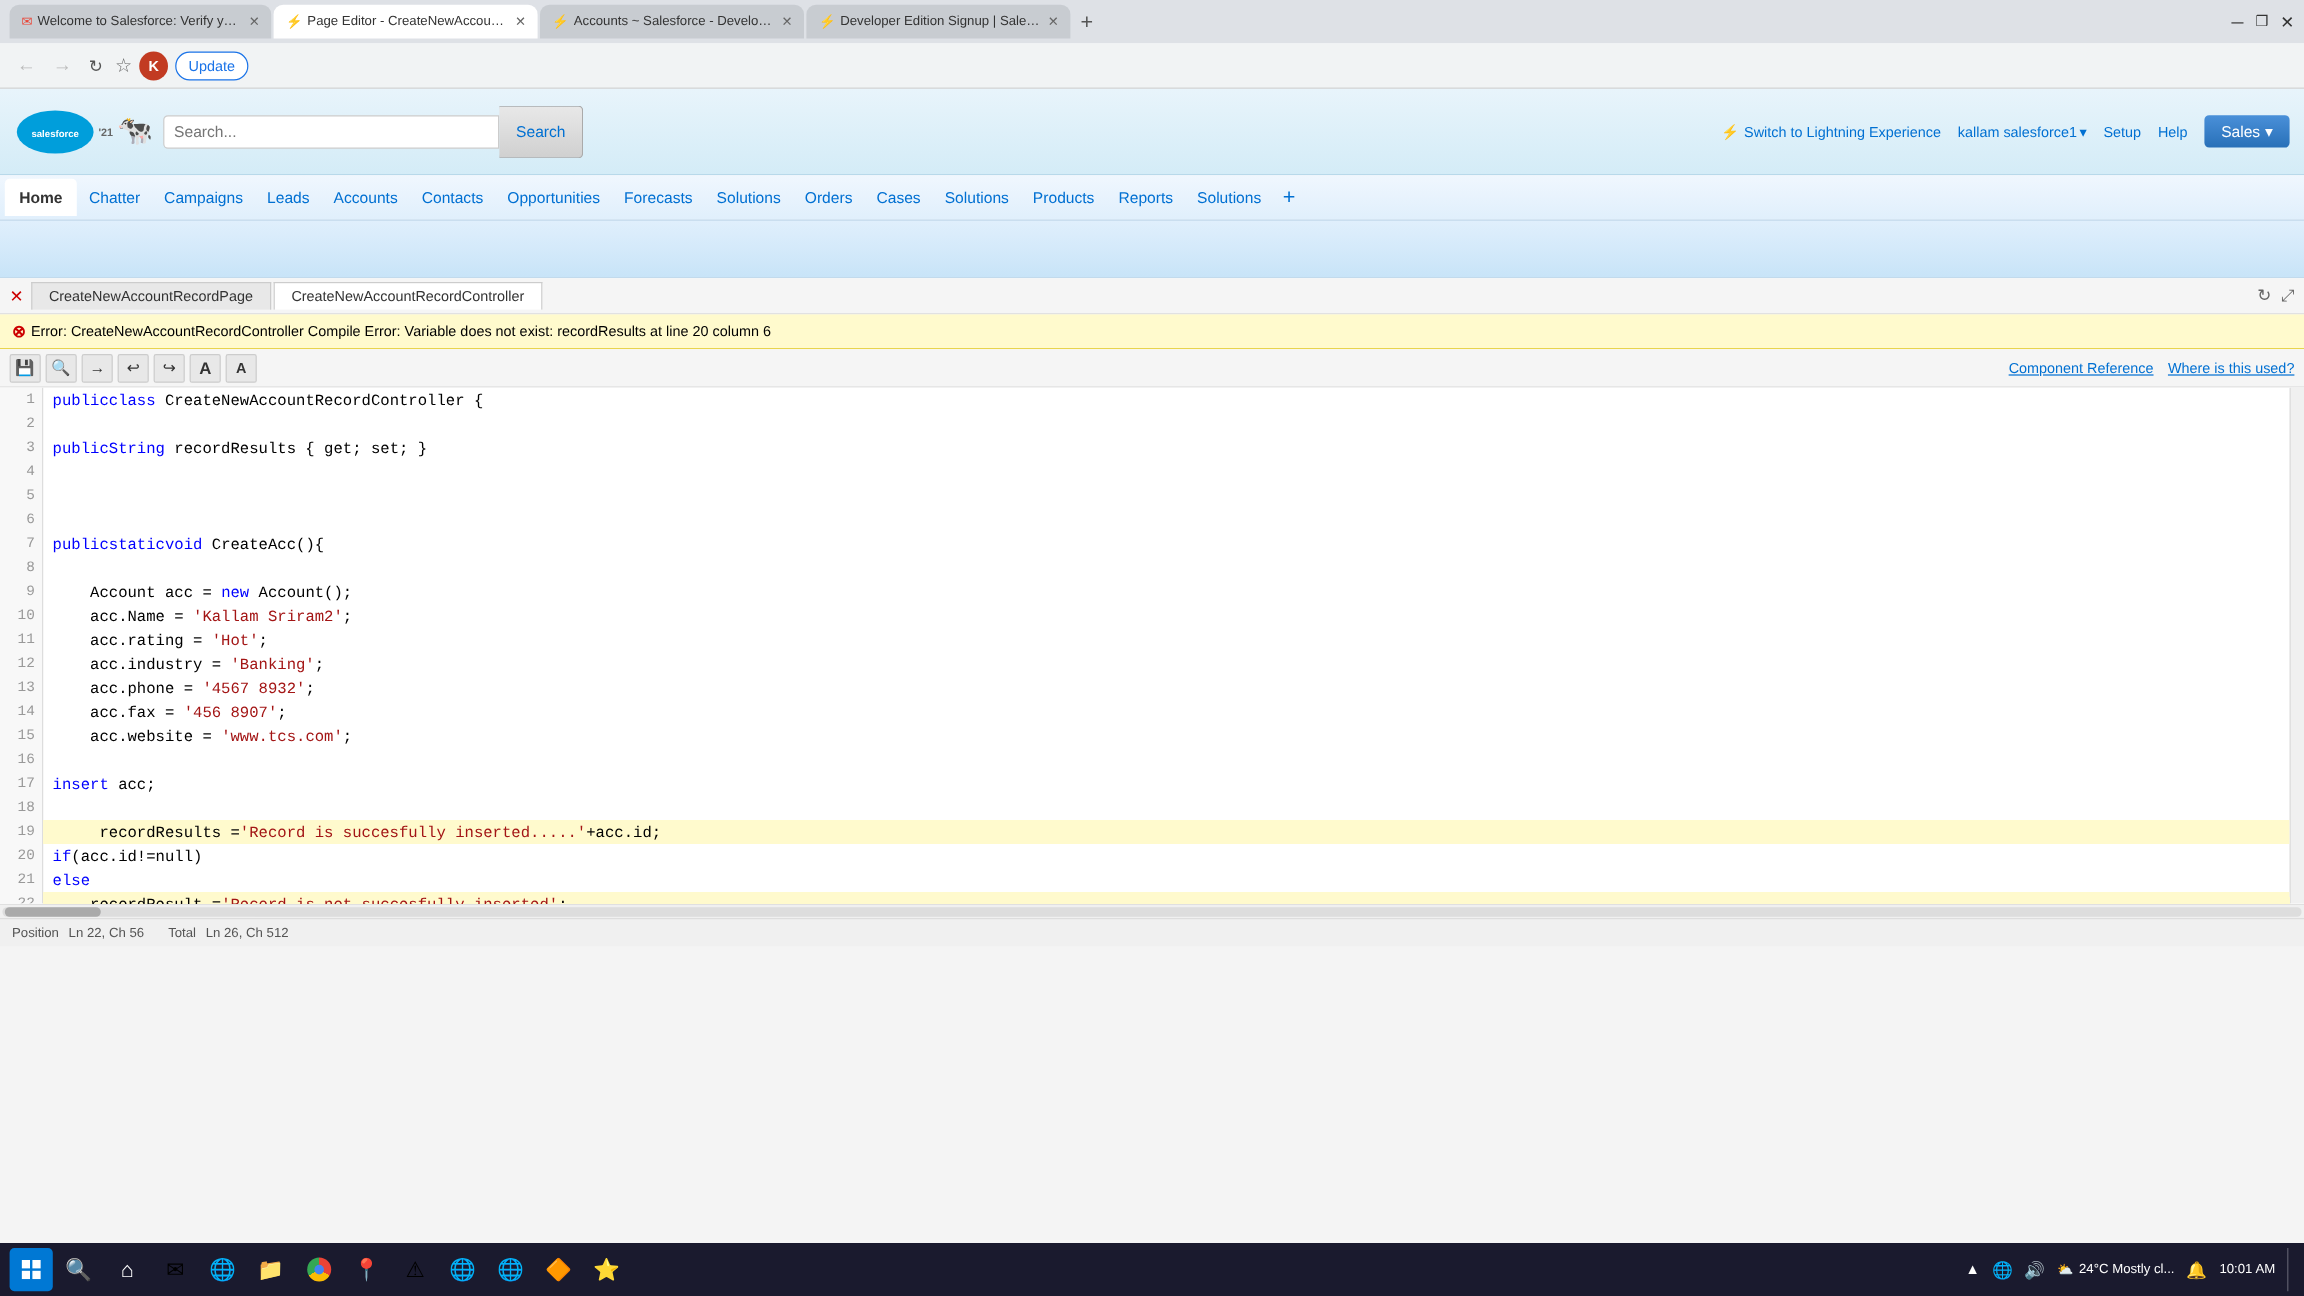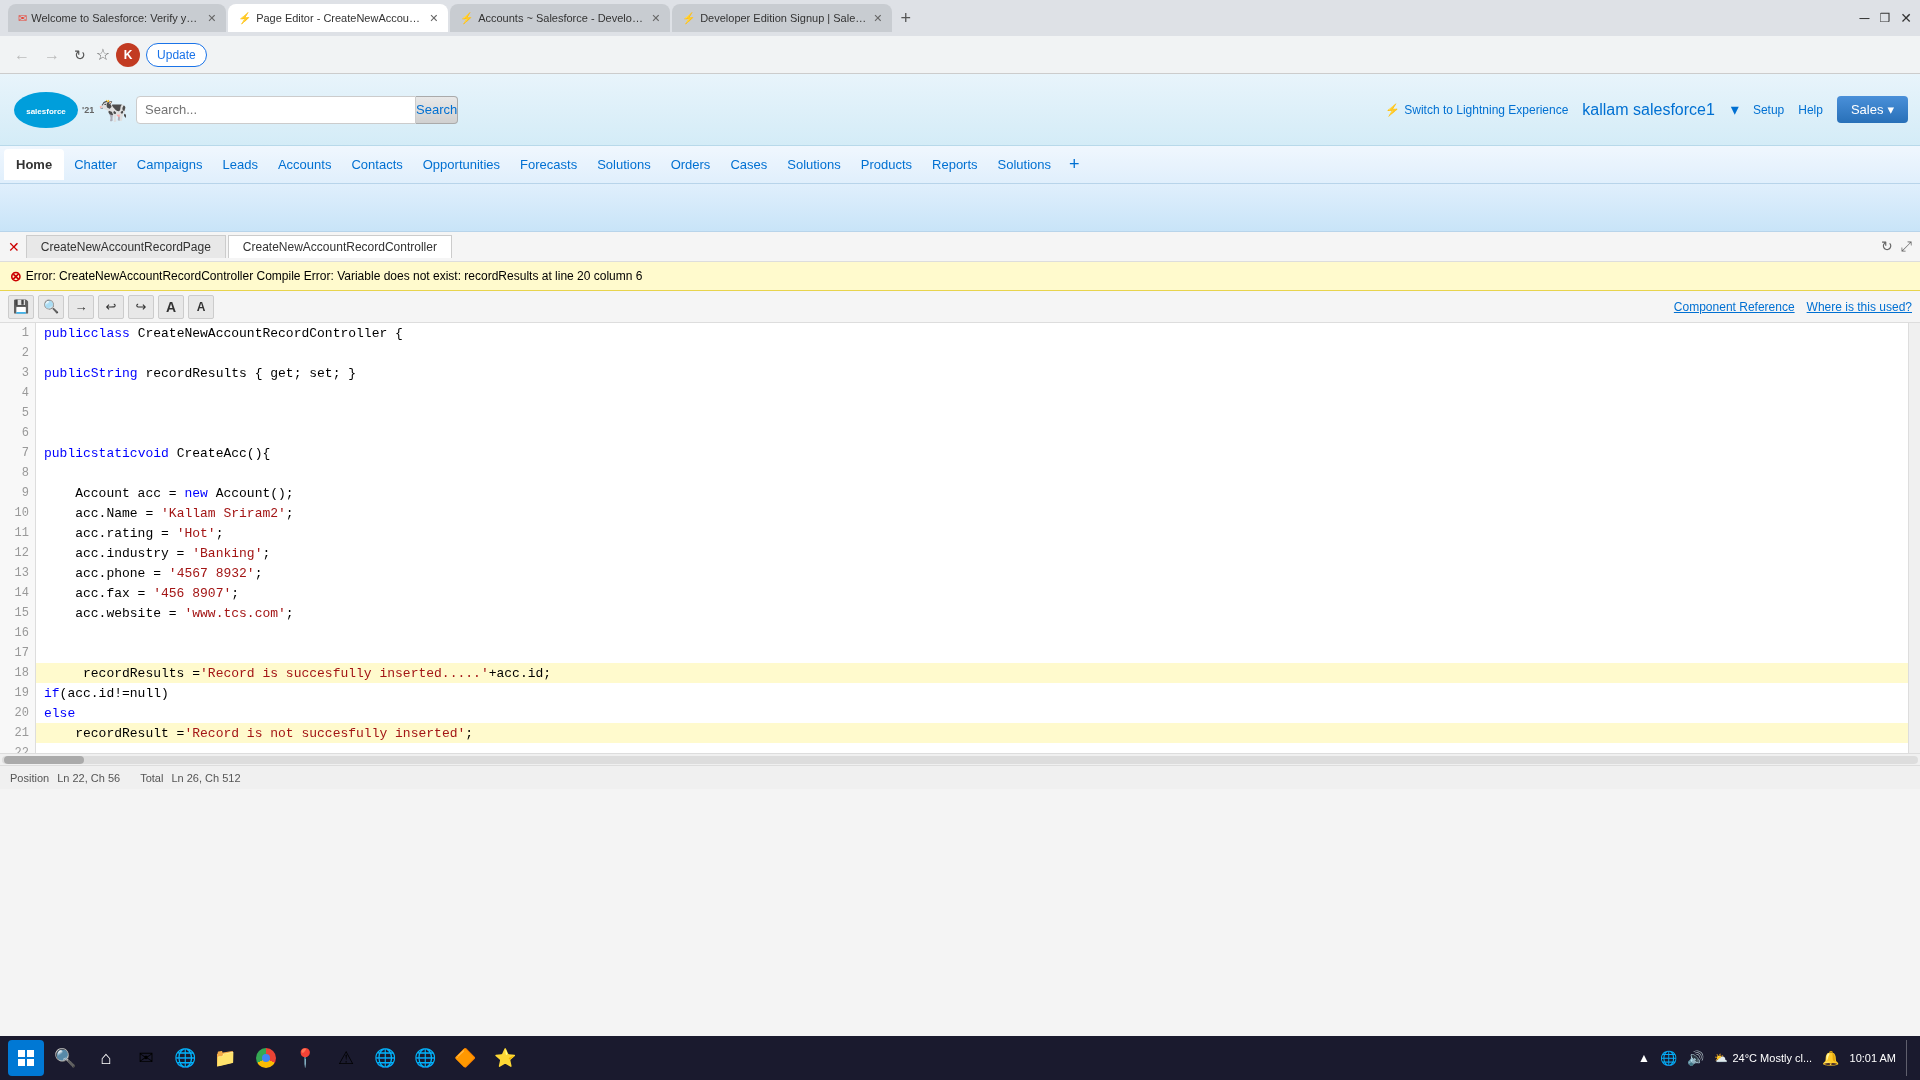--- a/index.html
+++ b/index.html
@@ -55,29 +55,29 @@
     <svg width="68" height="44" viewBox="0 0 68 44">
       <ellipse cx="34" cy="22" rx="32" ry="18" fill="#009edb"></ellipse>
       <text x="50%" y="55%" dominant-baseline="middle" text-anchor="middle" fill="white" font-size="8" font-family="Arial" font-weight="bold">salesforce</text>
     </svg>
     <div style="font-size:9px;color:#666;margin-left:2px;font-weight:bold;">'21</div>
     <div style="font-size:24px;margin-left:4px;">🐄</div>
   </div>
 
   <div style="display:flex;align-items:center;">
     <input type="text" style="width: 280px; height: 28px; border: 1px solid rgb(204, 204, 204); border-radius: 4px 0px 0px 4px; padding: 0px 8px; font-size: 13px; background: white;" placeholder="Search...">
-    <button style="height:28px;padding:0 0;background:linear-gradient(to bottom,#e8e8e8,#d0d0d0);border:1px solid #aaa;border-left:none;border-radius:0 4px 4px 0;cursor:pointer;font-size:13px;color:#0070d2;">Search</button>
+    <button style="height:44px;padding:0 14px;background:linear-gradient(to bottom,#e8e8e8,#d0d0d0);border:1px solid #aaa;border-left:none;border-radius:0 4px 4px 0;cursor:pointer;font-size:13px;color:#0070d2;">Search</button>
   </div>
 
   <div style="margin-left:auto;display:flex;align-items:center;gap:14px;">
     <div style="display:flex;align-items:center;gap:4px;color:#0070d2;font-size:12px;cursor:pointer;">
       <span>⚡</span>
       <span>Switch to Lightning Experience</span>
     </div>
-    <div style="color:#0070d2;font-size:16px;cursor:pointer;display:flex;align-items:center;gap:16px;">
+    <div style="color:#0070d2;font-size:12px;cursor:pointer;display:flex;align-items:center;gap:2px;">
       <span>kallam salesforce1</span>
       <span>▾</span>
     </div>
     <div style="color:#0070d2;font-size:12px;cursor:pointer;">Setup</div>
     <div style="color:#0070d2;font-size:12px;cursor:pointer;">Help</div>
     <button style="background:linear-gradient(to bottom,#4a90d9,#2870b8);color:white;border:none;padding:6px 14px;border-radius:4px;font-size:13px;cursor:pointer;display:flex;align-items:center;gap:4px;">
       <span>Sales</span>
       <span>▾</span>
     </button>
   </div>
@@ -176,20 +176,21 @@
         <div style="height:20px;padding:0 8px;white-space:pre;display:flex;align-items:center;font-family:'Courier New',monospace;font-size:13px;"><span style="color:#0000ff;">public</span> <span style="color:#0000ff;">static</span> <span style="color:#0000ff;">void</span> CreateAcc(){</div>
         <div style="height:20px;padding:0 8px;white-space:pre;display:flex;align-items:center;font-family:'Courier New',monospace;font-size:13px;"></div>
         <div style="height:20px;padding:0 8px;white-space:pre;display:flex;align-items:center;font-family:'Courier New',monospace;font-size:13px;">    Account acc = <span style="color:#0000ff;">new</span> Account();</div>
         <div style="height:20px;padding:0 8px;white-space:pre;display:flex;align-items:center;font-family:'Courier New',monospace;font-size:13px;">    acc.Name = <span style="color:#a31515;">'Kallam Sriram2'</span>;</div>
         <div style="height:20px;padding:0 8px;white-space:pre;display:flex;align-items:center;font-family:'Courier New',monospace;font-size:13px;">    acc.rating = <span style="color:#a31515;">'Hot'</span>;</div>
         <div style="height:20px;padding:0 8px;white-space:pre;display:flex;align-items:center;font-family:'Courier New',monospace;font-size:13px;">    acc.industry = <span style="color:#a31515;">'Banking'</span>;</div>
         <div style="height:20px;padding:0 8px;white-space:pre;display:flex;align-items:center;font-family:'Courier New',monospace;font-size:13px;">    acc.phone = <span style="color:#a31515;">'4567 8932'</span>;</div>
         <div style="height:20px;padding:0 8px;white-space:pre;display:flex;align-items:center;font-family:'Courier New',monospace;font-size:13px;">    acc.fax = <span style="color:#a31515;">'456 8907'</span>;</div>
         <div style="height:20px;padding:0 8px;white-space:pre;display:flex;align-items:center;font-family:'Courier New',monospace;font-size:13px;">    acc.website = <span style="color:#a31515;">'www.tcs.com'</span>;</div>
         <div style="height:20px;padding:0 8px;white-space:pre;display:flex;align-items:center;font-family:'Courier New',monospace;font-size:13px;"></div>
+        <div style="height:20px;padding:0 8px;white-space:pre;display:flex;align-items:center;font-family:'Courier New',monospace;font-size:13px;">    <span style="color:#0000ff;">insert</span> acc;</div>
         <div style="height:20px;padding:0 8px;white-space:pre;display:flex;align-items:center;font-family:'Courier New',monospace;font-size:13px;"></div>
         <div style="height:20px;padding:0 8px;white-space:pre;display:flex;align-items:center;background:#fffacd;font-family:'Courier New',monospace;font-size:13px;">     recordResults =<span style="color:#a31515;">'Record is succesfully inserted.....'</span>+acc.id;</div>
         <div style="height:20px;padding:0 8px;white-space:pre;display:flex;align-items:center;font-family:'Courier New',monospace;font-size:13px;">    <span style="color:#0000ff;">if</span>(acc.id!=null)</div>
         <div style="height:20px;padding:0 8px;white-space:pre;display:flex;align-items:center;font-family:'Courier New',monospace;font-size:13px;">    <span style="color:#0000ff;">else</span></div>
         <div style="height:20px;padding:0 8px;white-space:pre;display:flex;align-items:center;background:#fffacd;font-family:'Courier New',monospace;font-size:13px;">    recordResult =<span style="color:#a31515;">'Record is not succesfully inserted'</span>;</div>
       </div>
 
     <div style="width:12px;background:#f0f0f0;border-left:1px solid #ddd;"></div>
   </div>
 

